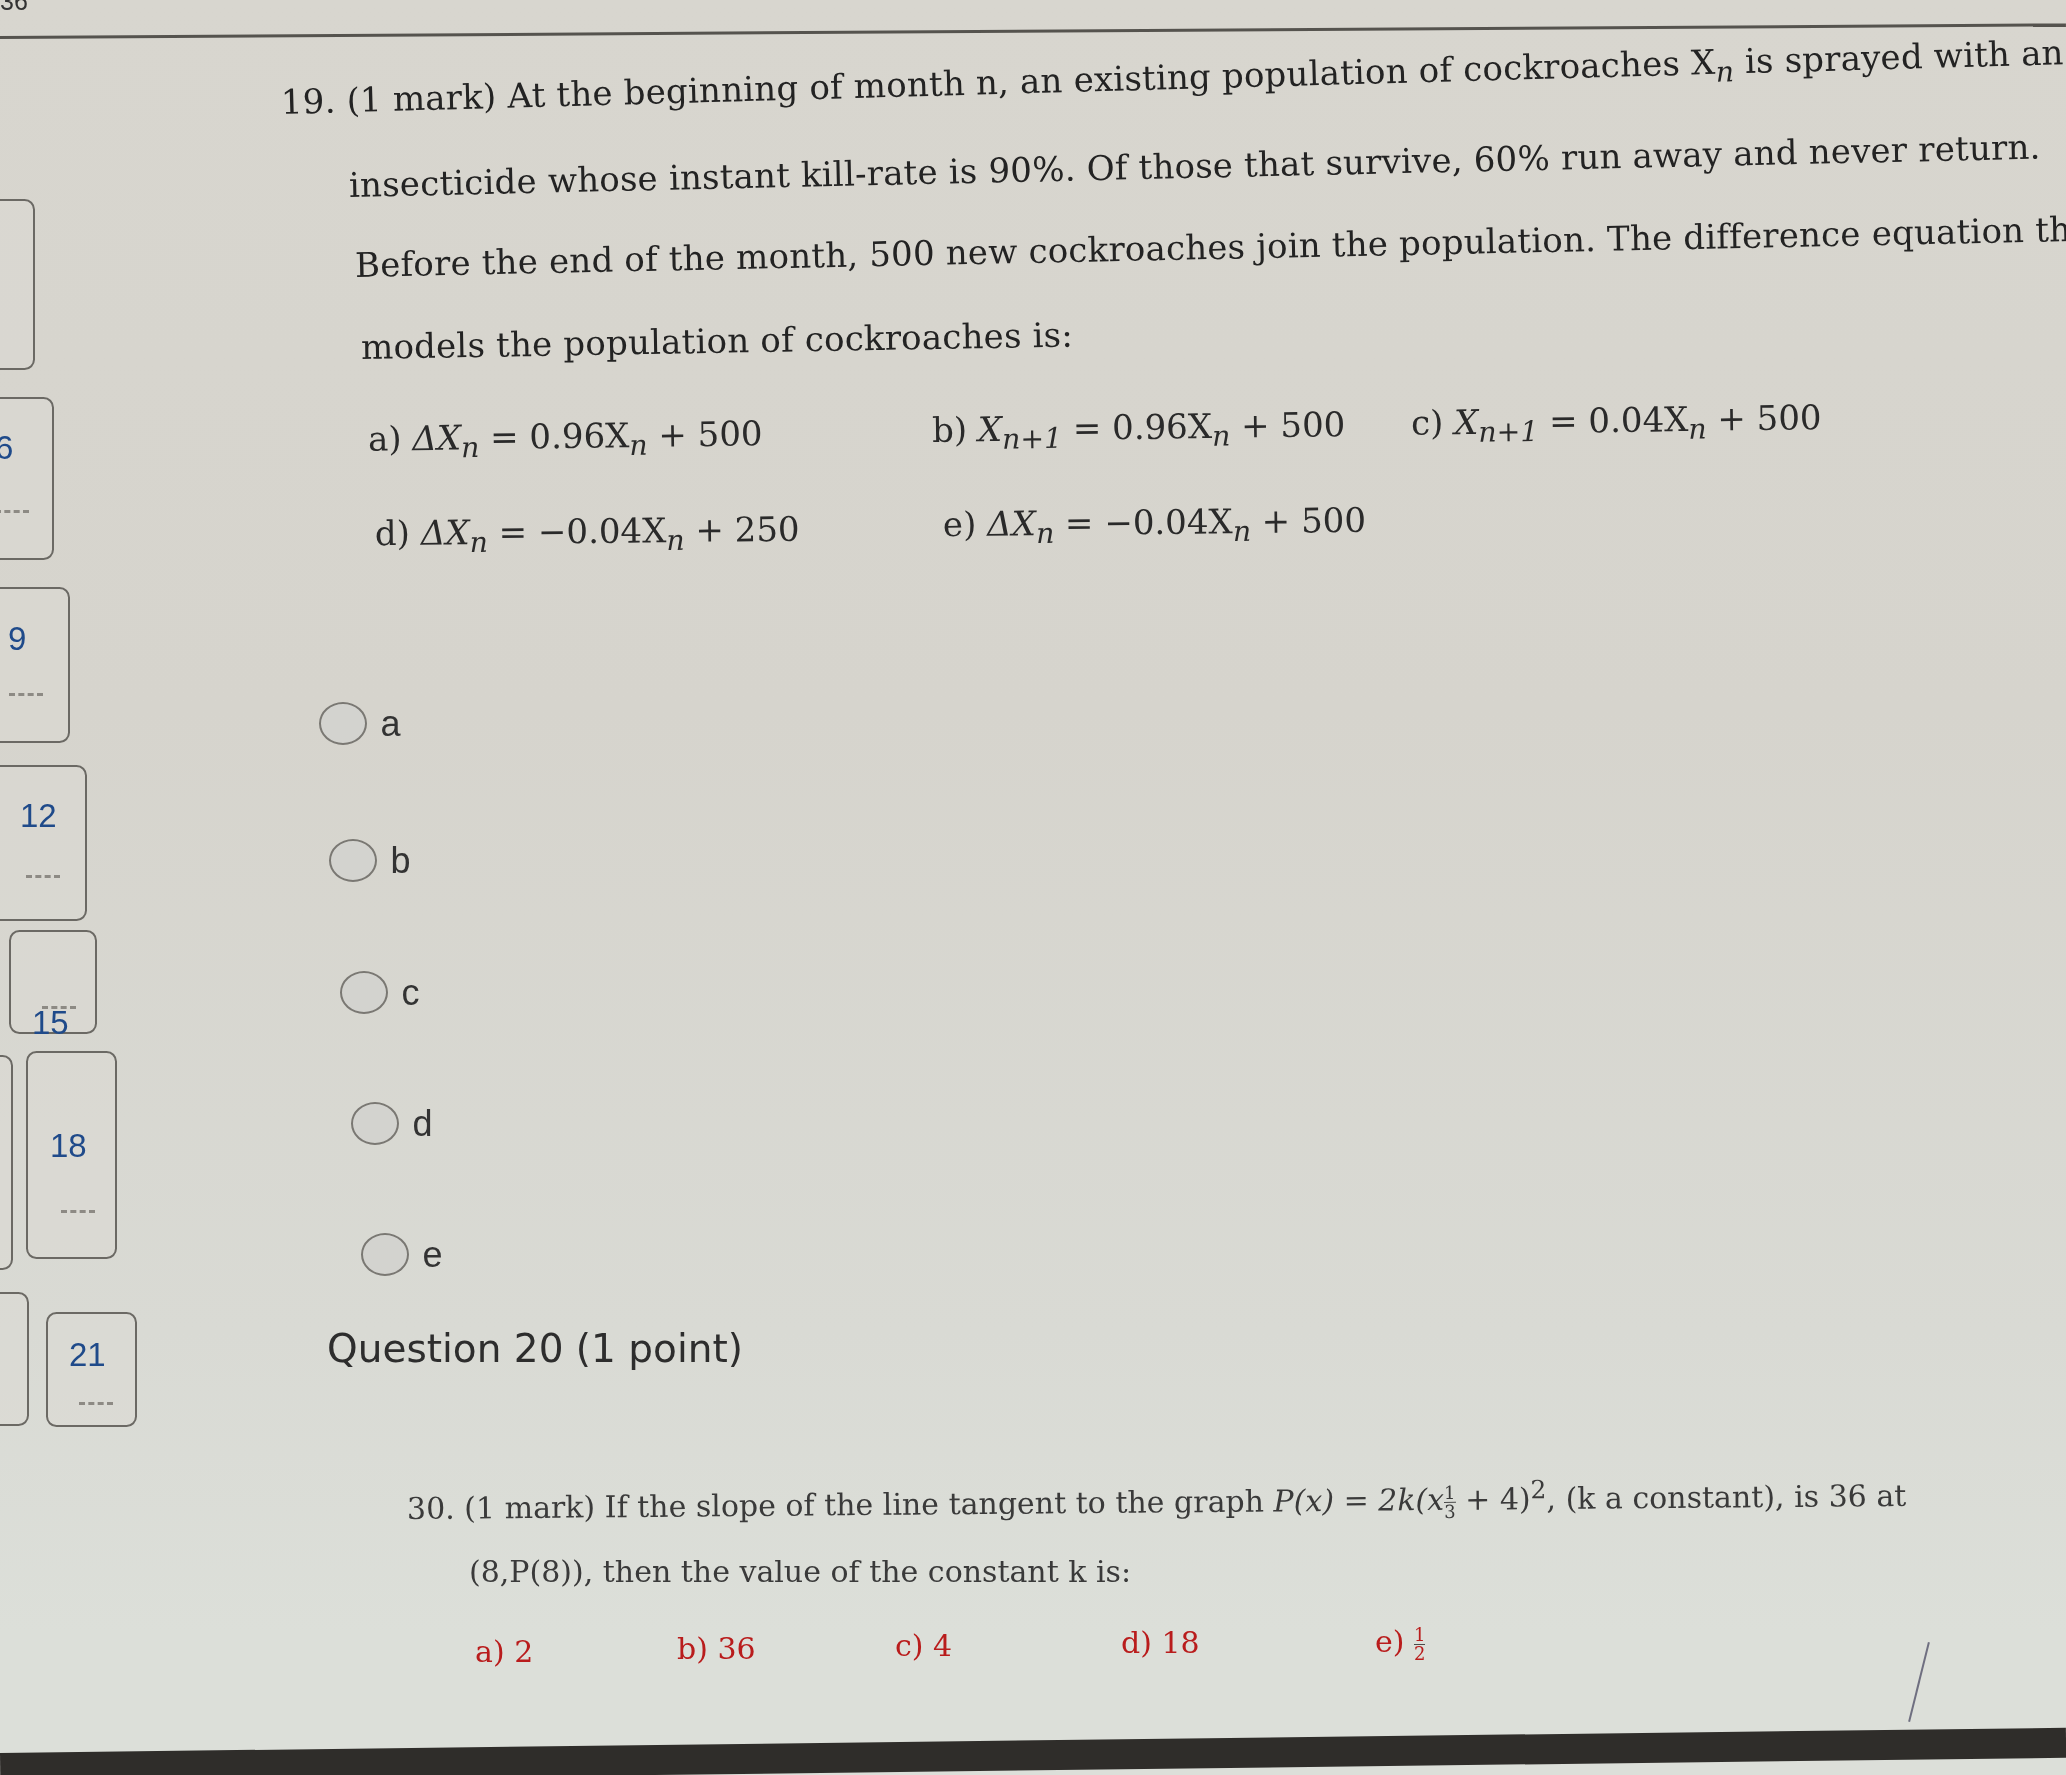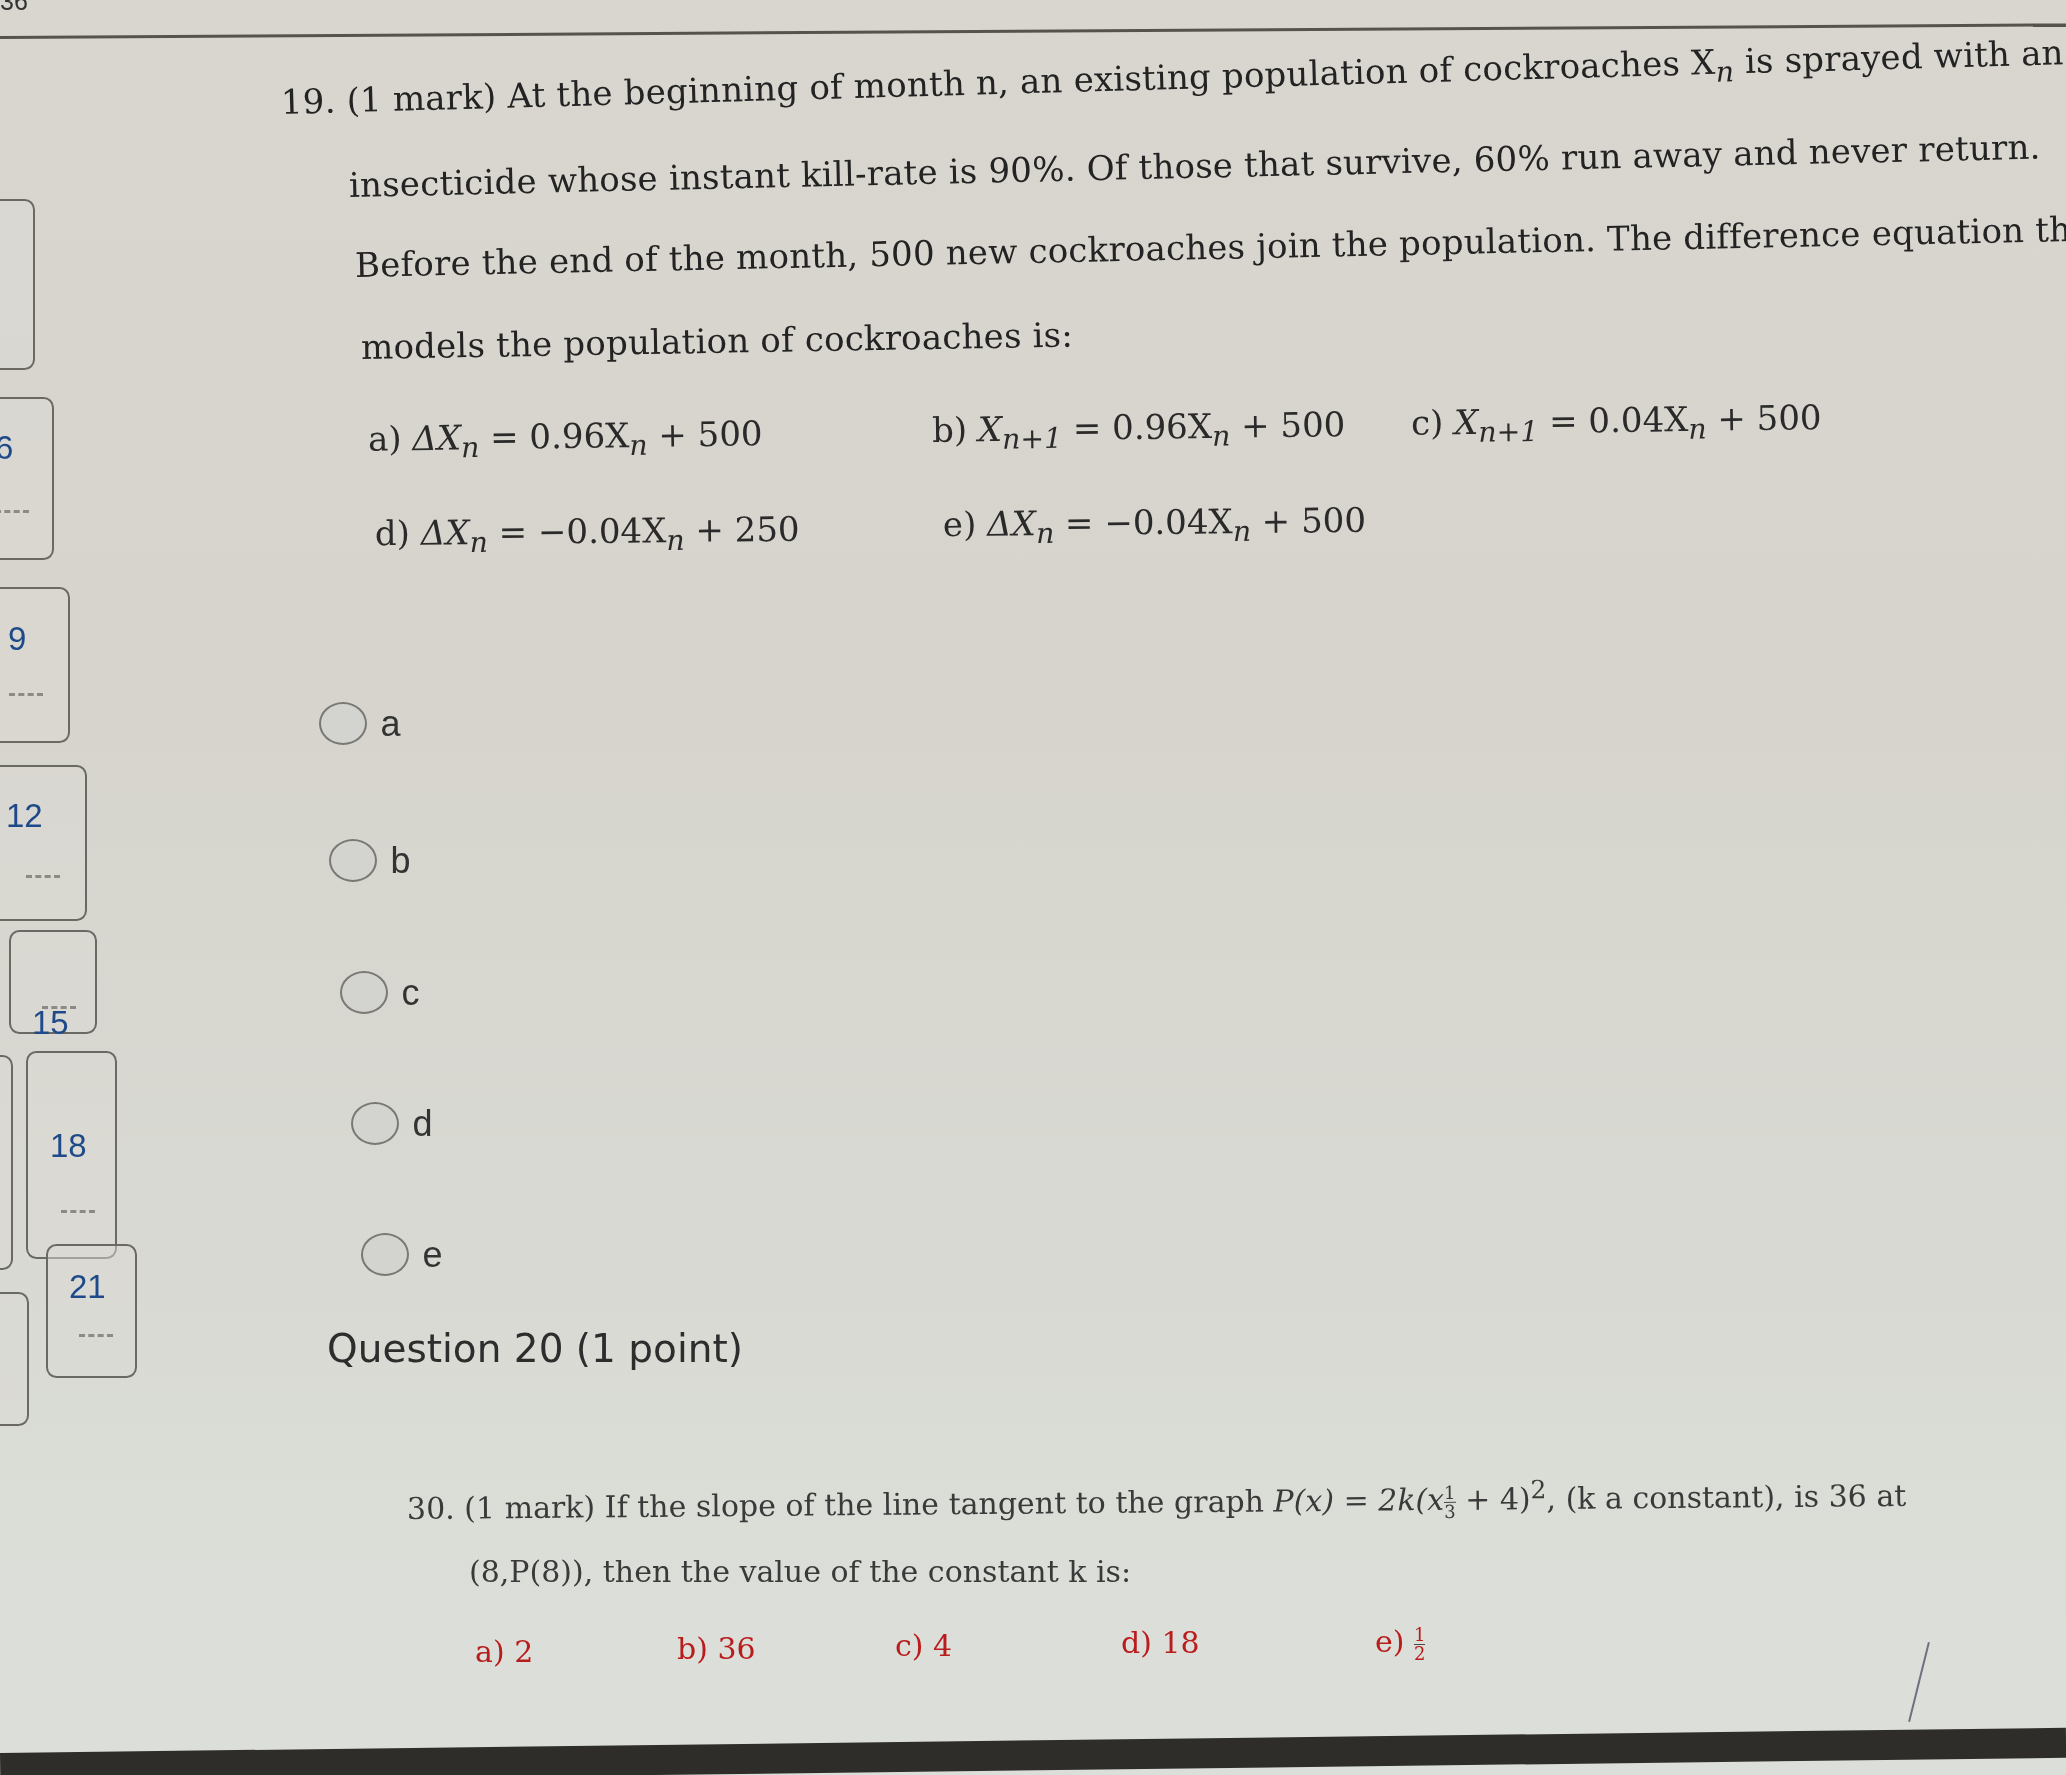--- a/index.html
+++ b/index.html
@@ -150,34 +150,34 @@
   </div>
   <div class="nav-tile" style="left:-37px; top:397px; width:91px; height:163px;">
     <span class="num" style="left:30px; top:30px;">6</span>
     <div class="dash" style="left:30px; top:111px;"></div>
   </div>
   <div class="nav-tile" style="left:-30px; top:587px; width:100px; height:156px;">
     <span class="num" style="left:36px; top:31px;">9</span>
     <div class="dash" style="left:37px; top:104px;"></div>
   </div>
   <div class="nav-tile" style="left:-15px; top:765px; width:102px; height:156px;">
-    <span class="num" style="left:19px; top:30px;">12</span>
+    <span class="num" style="left:33px; top:30px;">12</span>
     <div class="dash" style="left:39px; top:108px;"></div>
   </div>
   <div class="nav-tile" style="left:9px; top:930px; width:88px; height:104px;">
     <span class="num" style="left:21px; top:37px;margin-top:35px;">15</span>
     <div class="dash" style="left:31px; top:74px;"></div>
   </div>
   <div class="nav-tile" style="left:-30px; top:1055px; width:43px; height:215px;"></div>
   <div class="nav-tile" style="left:26px; top:1051px; width:91px; height:208px;">
     <span class="num" style="left:22px; top:74px;">18</span>
     <div class="dash" style="left:33px; top:157px;"></div>
   </div>
   <div class="nav-tile" style="left:-30px; top:1292px; width:59px; height:134px;"></div>
-  <div class="nav-tile" style="left:46px; top:1244px; width:91px; height:134px;">
+  <div class="nav-tile" style="left:46px; top:1312px; width:91px; height:115px;">
     <span class="num" style="left:21px; top:22px;">21</span>
     <div class="dash" style="left:31px; top:88px;"></div>
   </div>
 </div>
 
 <div>
   <div class="q-text" style="left:281px; top:82px; transform:rotate(-1.6deg); transform-origin:left;">
     <span>19.</span>
     <span>(1 mark)</span>
     <span>At the beginning of month n, an existing population of cockroaches X</span><sub class="it">n</sub><span> is sprayed with an</span>

